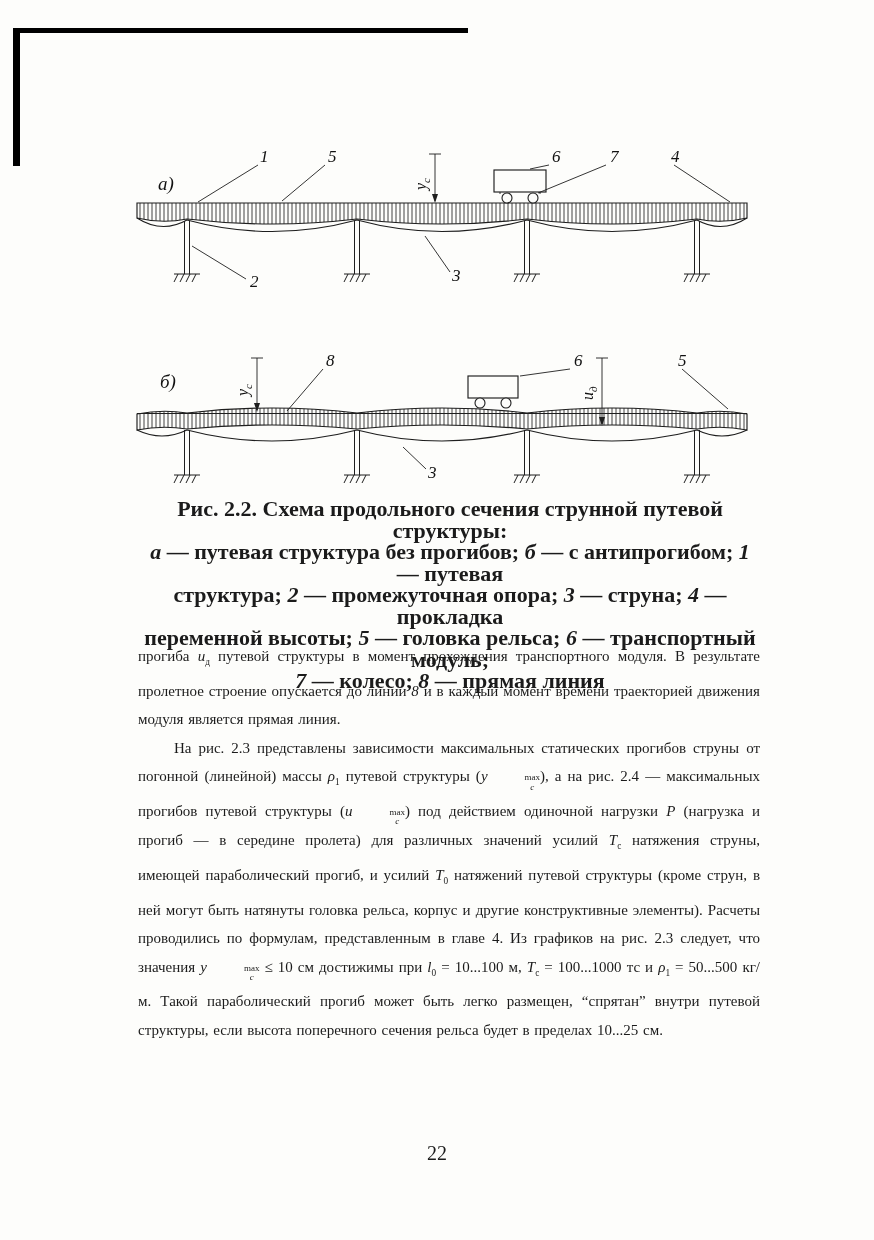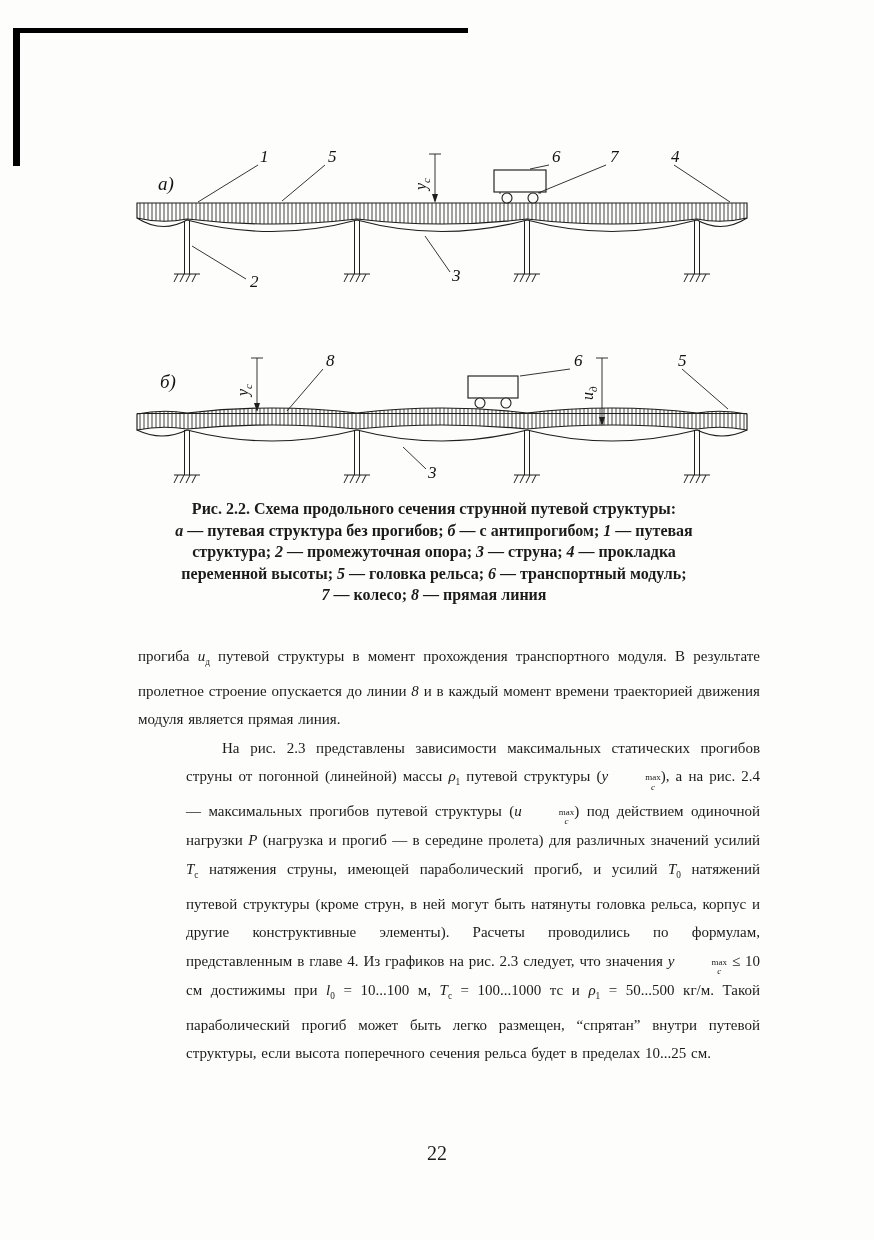--- a/index.html
+++ b/index.html
@@ -17,29 +17,29 @@
   #diagB{left:122px;top:350px;}
 
   .dthin{stroke:#1e1e1e;stroke-width:0.9;fill:none;}
   .dline{stroke:#1e1e1e;stroke-width:1.15;fill:none;}
   text.fnum{font-family:"Liberation Serif",serif;font-style:italic;font-size:17px;fill:#111;}
   text.fpanel{font-family:"Liberation Serif",serif;font-style:italic;font-size:19px;fill:#111;}
   text.fdim{font-family:"Liberation Serif",serif;font-style:italic;font-size:16px;fill:#111;}
   text.fdim .sub{font-size:11px;}
 
   .caption{
-    position:absolute;left:128px;top:498px;width:612px;
-    text-align:center;font-weight:bold;font-size:16px;line-height:21.5px;
+    position:absolute;left:144px;top:498px;width:612px;
+    text-align:center;font-weight:bold;font-size:22px;line-height:21.5px;
   }
   .body-text{
     position:absolute;left:138px;top:642px;width:622px;
     font-size:15px;line-height:28.6px;text-align:justify;word-spacing:1px;
   }
   .body-text p{margin:0;}
-  .body-text p.indent{text-indent:36px;margin-left:48px;}
+  .body-text p.indent{text-indent:36px;}
   sub,sup{font-size:0.62em;}
   .ss{display:inline-block;text-align:center;vertical-align:-0.55em;line-height:1.02;margin-left:1px;}
   .ss span{display:block;font-size:0.6em;}
   .page-number{
     position:absolute;left:0;right:0;top:1142px;
     text-align:center;font-size:20px;
   }
 </style>
 </head>
 <body>

